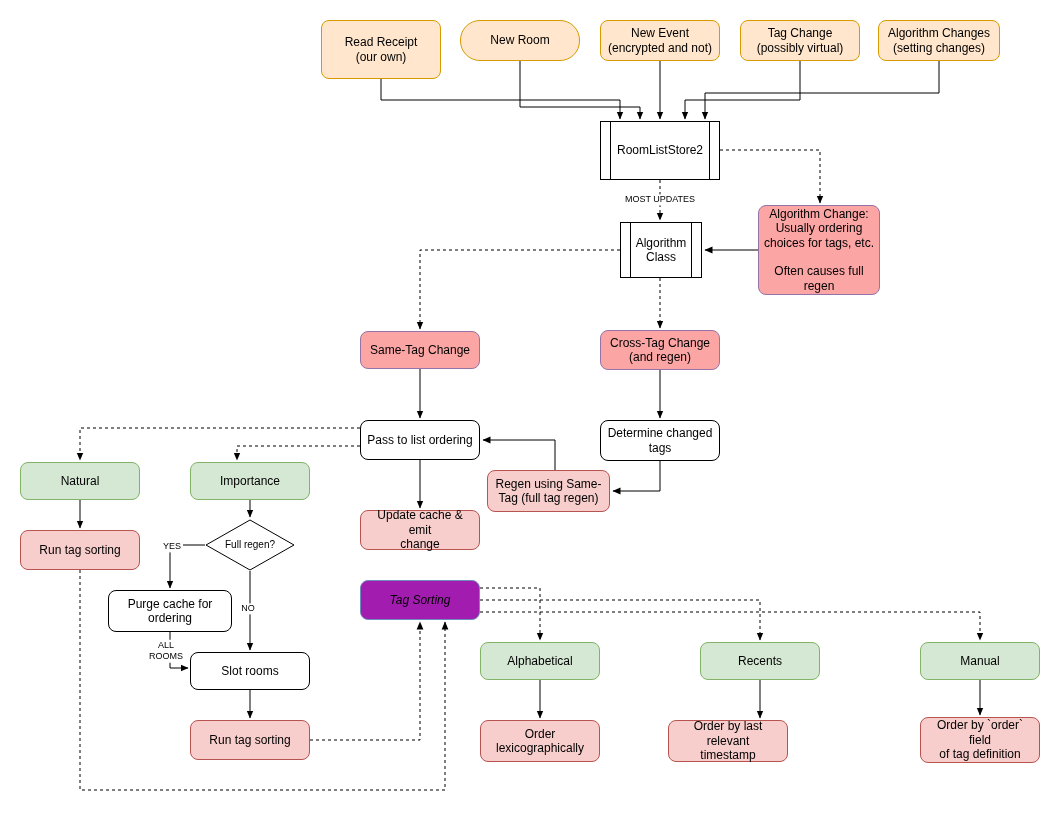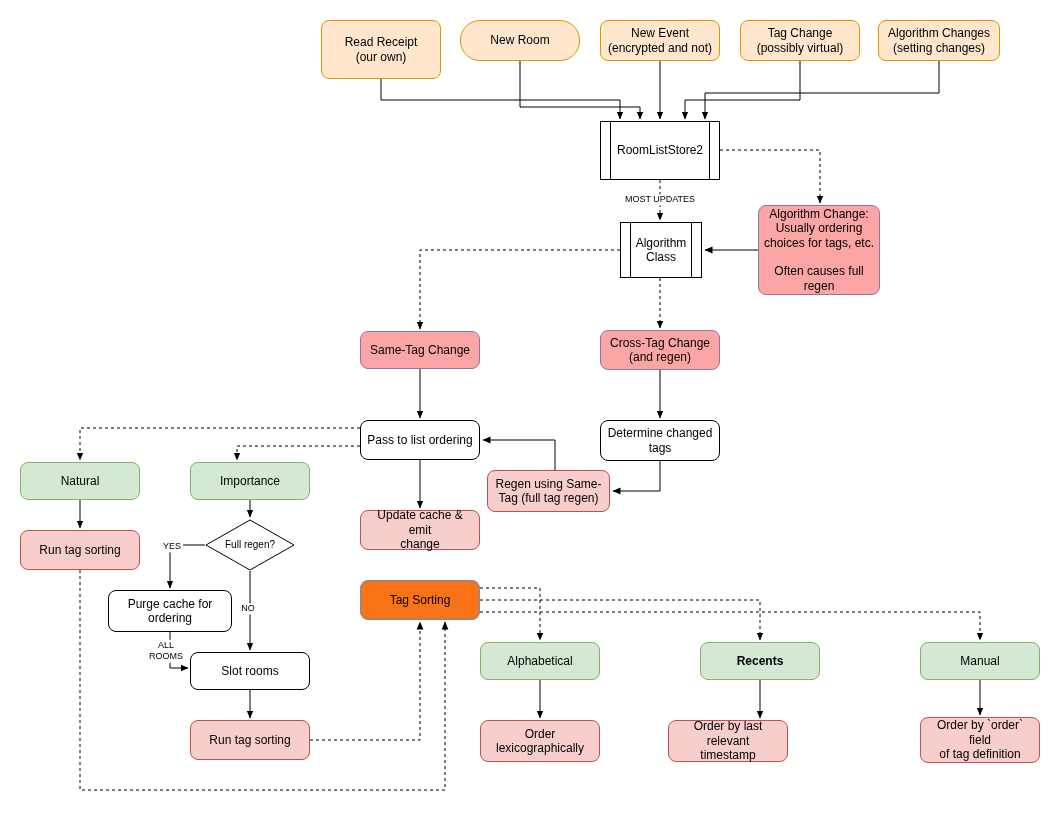--- a/index.html
+++ b/index.html
@@ -13,21 +13,21 @@
     display:flex; align-items:center; justify-content:center;
     text-align:center; font-size:12px; line-height:1.2;
     white-space:pre-line; border:1px solid #000; background:#ffffff;
     padding:2px 4px;
   }
   .rounded { border-radius:8px; }
   .orange { background:#ffe6cc; border-color:#d79b00; }
   .purple { background:#fca5a5; border-color:#9673a6; }
   .green  { background:#d5e8d4; border-color:#82b366; }
   .red    { background:#f8cecc; border-color:#b85450; }
-  .blue   { background:#f97316; border-color:#6c8ebf; }
+  .blue   { background:#a21caf; border-color:#6c8ebf;font-style:italic; }
   .process::before, .process::after {
     content:""; position:absolute; top:-1px; bottom:-1px; width:1px; background:#000;
   }
   .process { position:absolute; }
   .process::before { left:9px; }
   .process::after  { right:9px; }
   .diamond { background:transparent; border:none; padding:0; }
   .diamond svg { position:absolute; left:0; top:0; }
   .diamond span { position:relative; font-size:10px; }
   .edge-label {
@@ -130,21 +130,21 @@
   </div>
 
   <div class="node rounded" style="left:108px;top:590px;width:124px;height:42px;">Purge cache for
 ordering</div>
   <div class="node rounded" style="left:190px;top:652px;width:120px;height:38px;">Slot rooms</div>
   <div class="node rounded red" style="left:190px;top:720px;width:120px;height:40px;">Run tag sorting</div>
 
   <div class="node rounded blue" style="left:360px;top:580px;width:120px;height:40px;">Tag Sorting</div>
 
   <div class="node rounded green" style="left:480px;top:642px;width:120px;height:38px;">Alphabetical</div>
-  <div class="node rounded green" style="left:700px;top:642px;width:120px;height:38px;font-weight:bold;">Recents</div>
+  <div class="node rounded green" style="left:700px;top:642px;width:120px;height:38px;">Recents</div>
   <div class="node rounded green" style="left:920px;top:642px;width:120px;height:38px;">Manual</div>
 
   <div class="node rounded red" style="left:480px;top:720px;width:120px;height:42px;">Order
 lexicographically</div>
   <div class="node rounded red" style="left:668px;top:720px;width:120px;height:42px;">Order by last relevant
 timestamp</div>
   <div class="node rounded red" style="left:920px;top:717px;width:120px;height:46px;">Order by `order` field
 of tag definition</div>
 
   <div class="edge-label" style="left:660px;top:200px;">MOST UPDATES</div>

